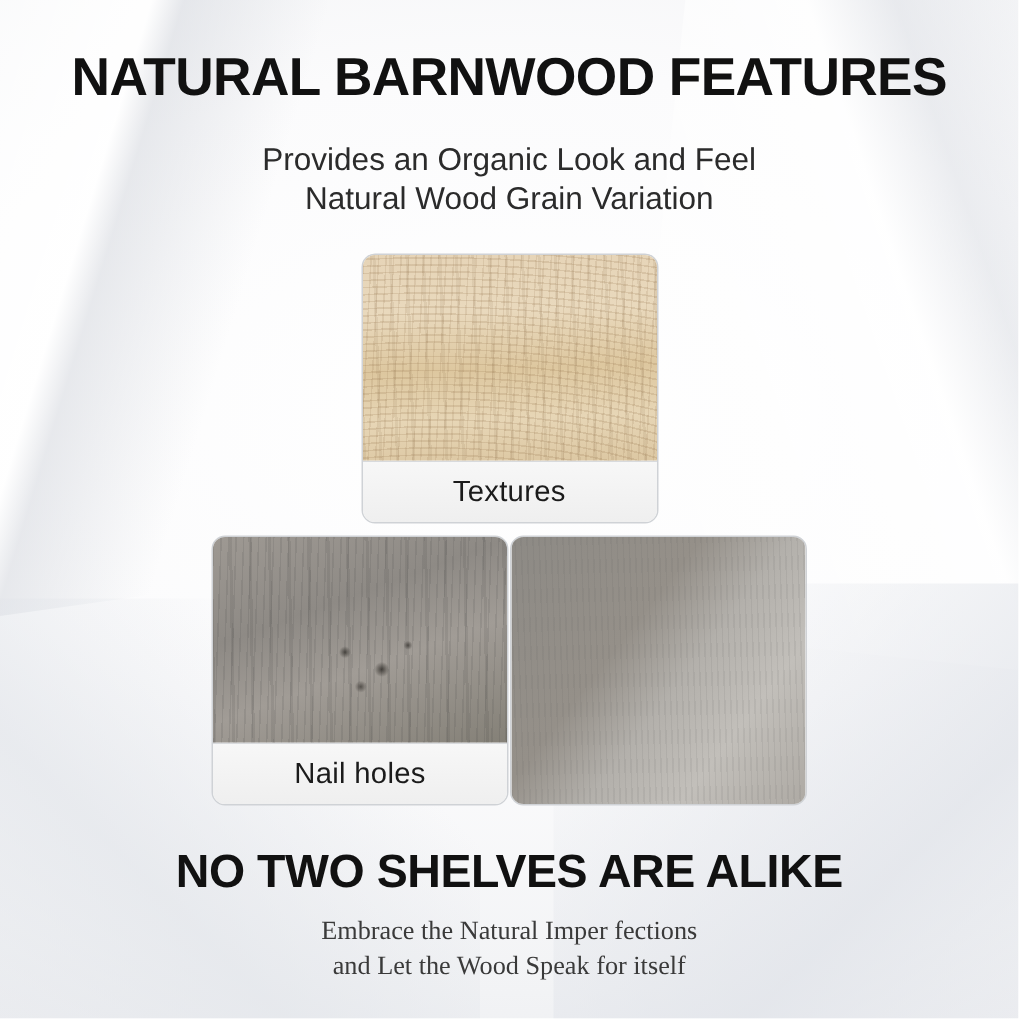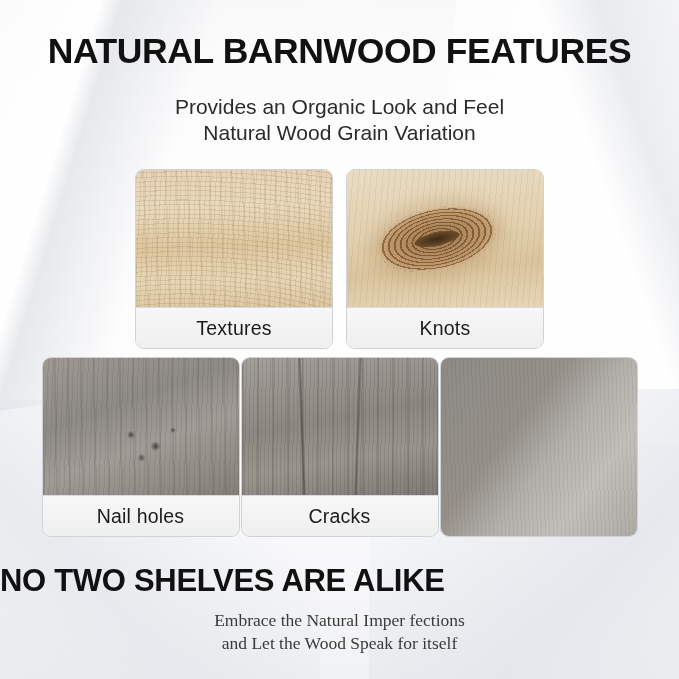--- a/index.html
+++ b/index.html
@@ -155,21 +155,21 @@
   }
   .wood-grey-c{
     background:
       repeating-linear-gradient(88deg,
         rgba(90,90,90,.10) 0px, rgba(90,90,90,.10) 1px,
         rgba(255,255,255,0) 1px, rgba(255,255,255,0) 4px),
       linear-gradient(128deg,#8d8a85 0%,#959089 38%,#b3b0ab 56%,#c2bfba 75%,#aeaaa4 100%);
   }
 
   .footline{
-    text-align:left;
+    text-align:center;
     font-size:31px;
     font-weight:bold;
     color:#111111;
     letter-spacing:-0.3px;
     margin-top:26px;
   }
   .footsub{
     text-align:center;
     font-size:17.5px;
     color:#3a3a3a;
@@ -201,44 +201,32 @@
 
       <div class="row top">
 
         <div class="card c-textures">
           <div class="swatch wood-light">
             <div class="arcs"></div>
           </div>
           <div class="caption">Textures</div>
         </div>
 
-        <div class="card c-knots">
-          <div class="swatch wood-knot">
-            <div class="eye"></div>
-          </div>
-          <div class="caption">Knots</div>
-        </div>
 
       </div>
 
       <div class="row bottom">
 
         <div class="card c-nail">
           <div class="swatch wood-grey-a">
             <div class="holes"></div>
           </div>
           <div class="caption">Nail holes</div>
         </div>
 
-        <div class="card c-cracks">
-          <div class="swatch wood-grey-b">
-            <div class="cracks"></div>
-          </div>
-          <div class="caption">Cracks</div>
-        </div>
 
         <div class="card c-aging">
           <div class="swatch wood-grey-c"></div>
         </div>
 
       </div>
     </div>
 
     <div class="footline">NO TWO SHELVES ARE ALIKE</div>
 

